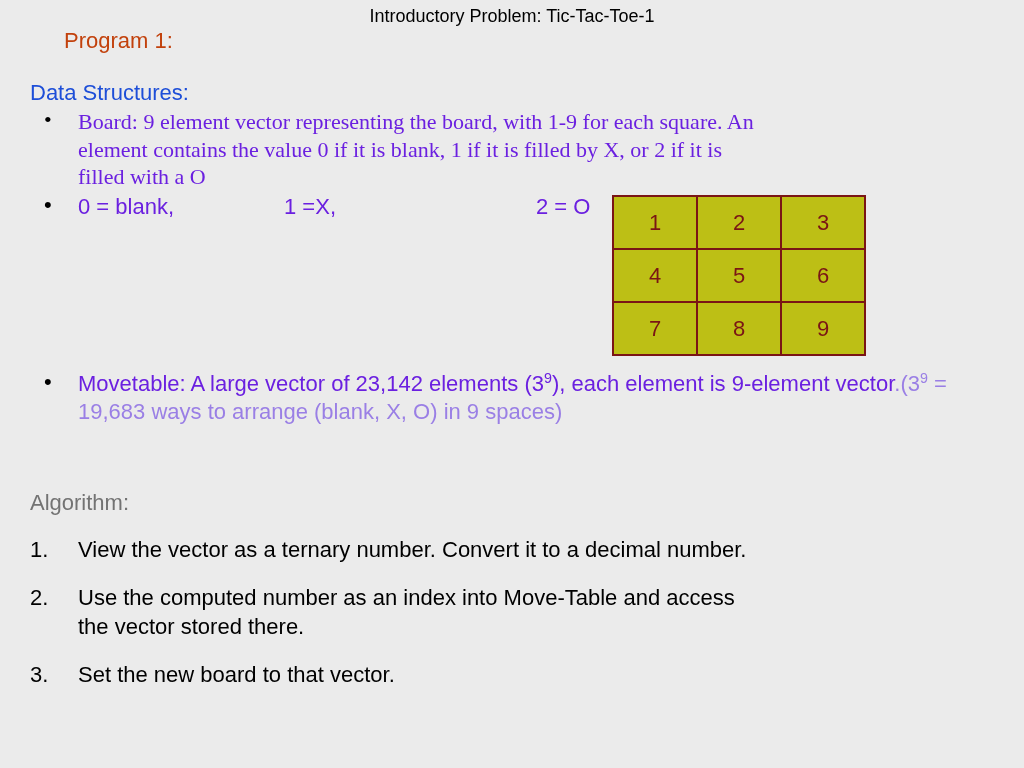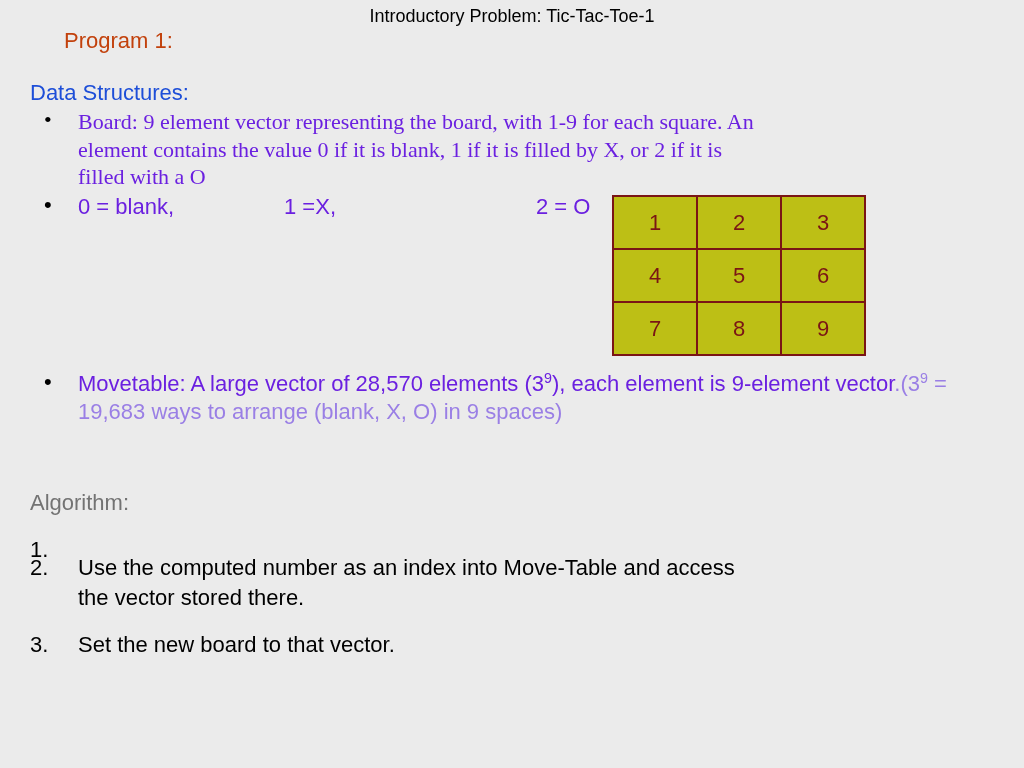--- a/index.html
+++ b/index.html
@@ -168,29 +168,30 @@
   <tr>
     <td>7</td>
     <td>8</td>
     <td>9</td>
   </tr>
 </tbody>
   </table>
 
 <ul class="movetable">
   <li>
-    <span>Movetable: A large vector of 28,570 elements (</span><span>3</span><sup>9</sup><span>), each element  is 9-element vector</span><span class="light-purple"><span>.(</span><span>3</span><sup>9</sup><span> = 19,683 ways to arrange (blank, X, O) in 9 spaces)</span></span>
+    <span>Movetable: A large vector of 23,142 elements (</span><span>3</span><sup>9</sup><span>), each element  is 9-element vector</span><span class="light-purple"><span>.(</span><span>3</span><sup>9</sup><span> = 19,683 ways to arrange (blank, X, O) in 9 spaces)</span></span>
   </li>
 </ul>
 
 <div class="algo-heading">Algorithm:</div>
 
 <ol class="algo-list">
   <li>
     <span class="num">1.</span>
+    <span>View the vector as a ternary number. Convert it to a decimal number.</span>
   </li>
   <li>
     <span class="num">2.</span>
     <span>Use the computed number as an index into Move-Table and access the vector stored there.</span>
   </li>
   <li>
     <span class="num">3.</span>
     <span>Set the new board to that vector.</span>
   </li>
 </ol>

